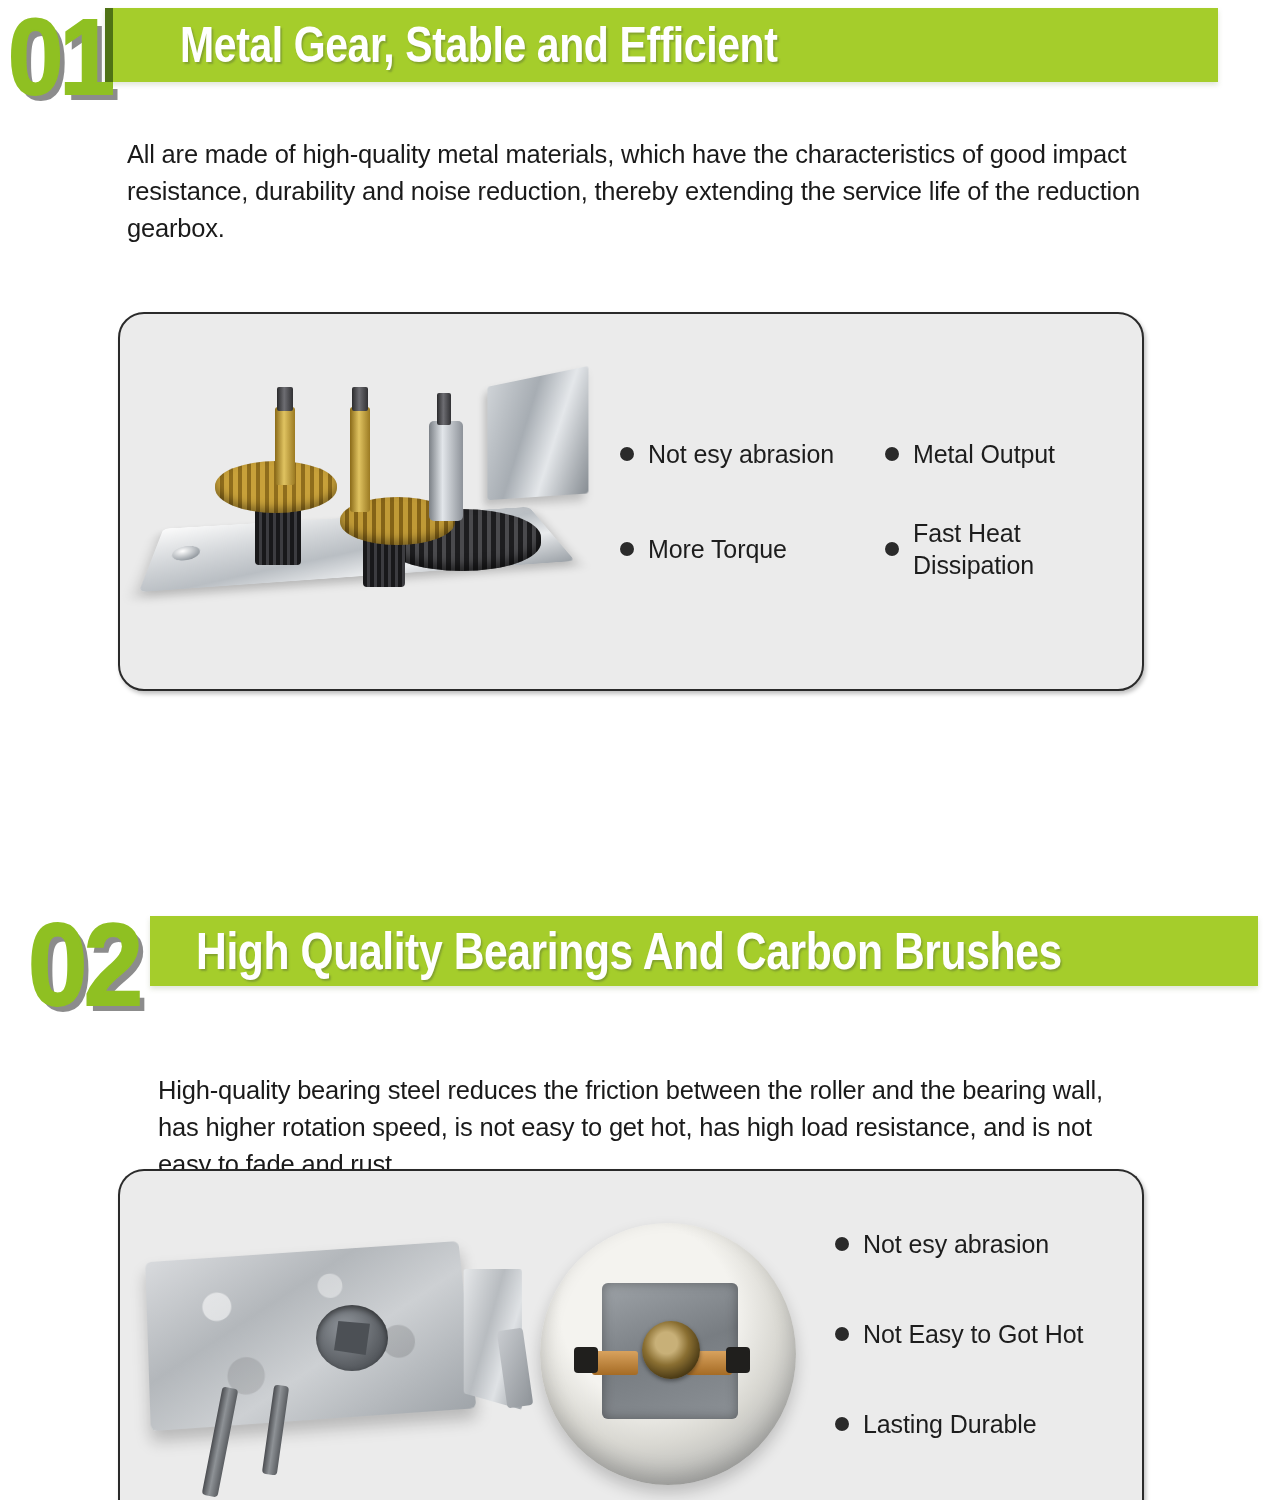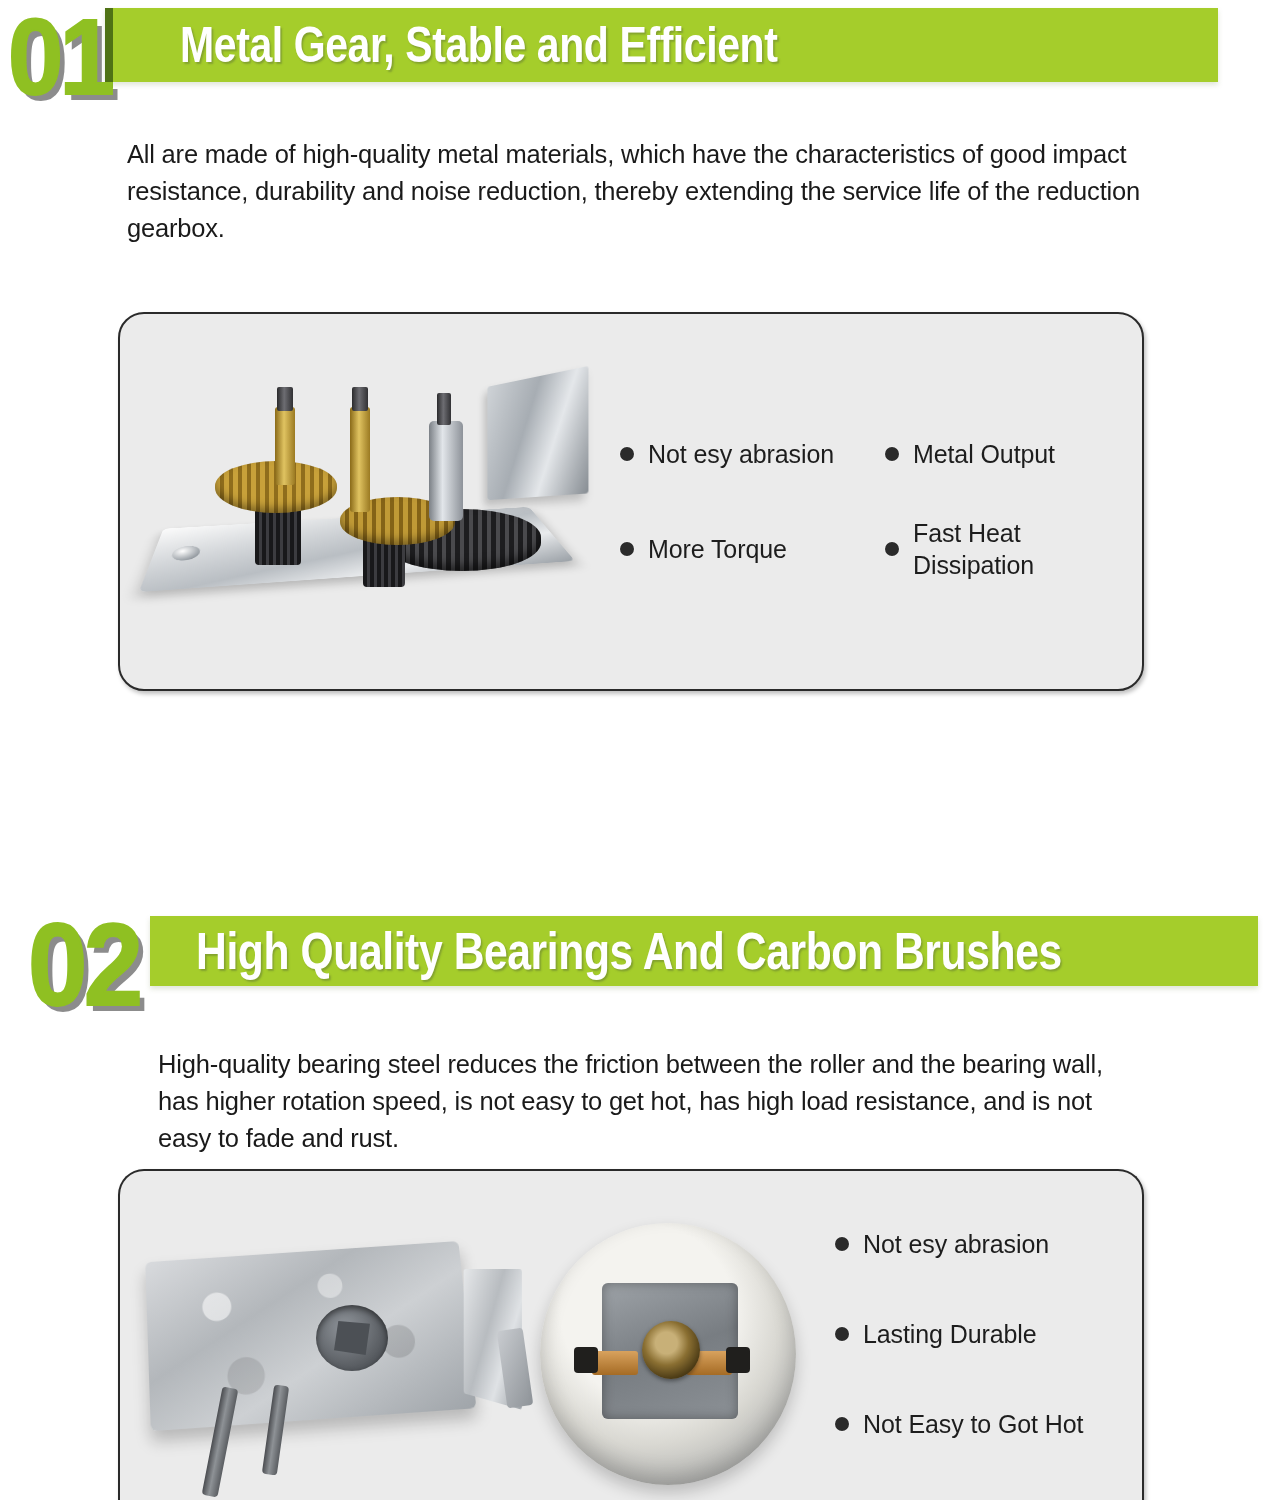--- a/index.html
+++ b/index.html
@@ -81,21 +81,21 @@
   
   .para {
     position: absolute;
     color: #1a1a1a;
     font-size: 25.5px;
     line-height: 37px;
     font-family: "Liberation Sans", sans-serif;
     letter-spacing: -0.2px;
   }
   .para.p1 { left: 127px; top: 136px; width: 1055px; }
-  .para.p2 { left: 158px; top: 954px; width: 965px; }
+  .para.p2 { left: 158px; top: 980px; width: 965px; }
 
   
   .card {
     position: absolute;
     background: #ebebeb;
     border: 2px solid #2a2a2a;
     border-radius: 26px;
     box-shadow: 2px 3px 4px rgba(0,0,0,0.25);
     overflow: hidden;
   }
@@ -393,25 +393,25 @@
       <div class="bc-bearing"></div>
     </div>
 
     <div class="bullets b-list2">
       <div class="bullet-item">
         <span class="bullet-dot"></span>
         <span class="bullet-text">Not esy abrasion</span>
       </div>
       <div class="bullet-item">
         <span class="bullet-dot"></span>
+        <span class="bullet-text">Not Easy to Got Hot</span>
+      </div>
+      <div class="bullet-item">
+        <span class="bullet-dot"></span>
         <span class="bullet-text">Lasting Durable</span>
-      </div>
-      <div class="bullet-item">
-        <span class="bullet-dot"></span>
-        <span class="bullet-text">Not Easy to Got Hot</span>
       </div>
       <div class="bullet-item">
 
         <span class="bullet-text">Not Easy to Rust</span>
       </div>
     </div>
 
   </div>
 </div>
 

